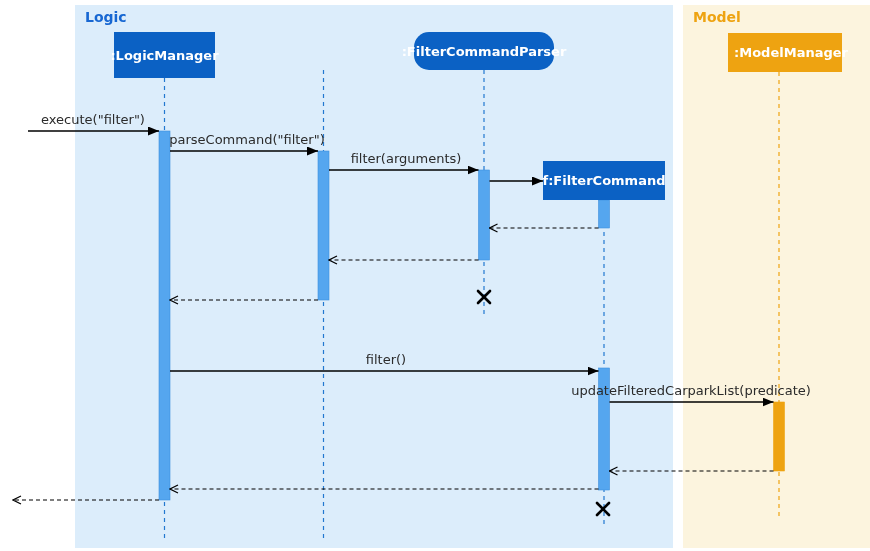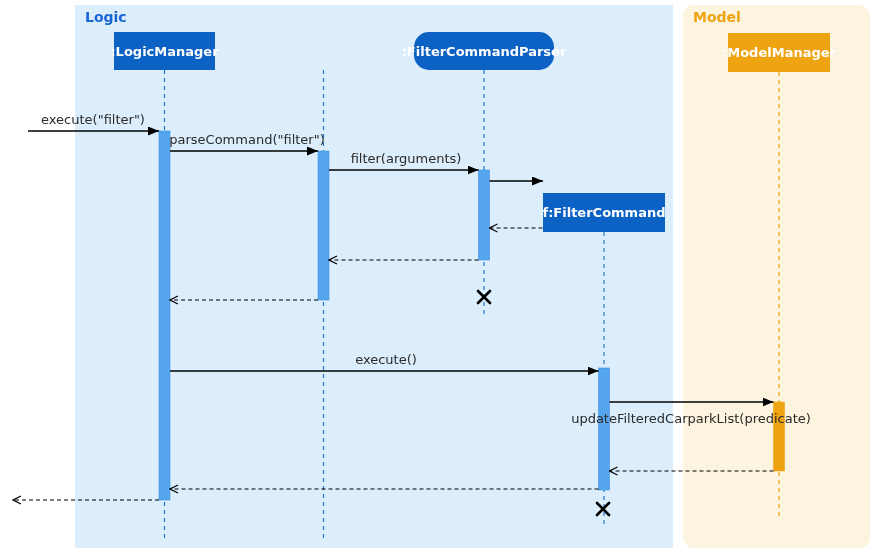--- a/index.html
+++ b/index.html
@@ -2,45 +2,45 @@
 <html style="--logic-frame-bg: #DCEDFB; --model-frame-bg: #FCF4DE; --logic-title: #1767D2; --model-title: #EEA311; --blue-box: #0B61C4; --orange-box: #EEA311; --activation-blue: #55A6EF; --activation-edge: #3E8FDC; --activation-orange: #EEA311; --lifeline-blue: #2278D0; --lifeline-orange: #EEA311; --message-text: #2B2B2B; --arrow: #000000;"><head>
 <meta charset="utf-8">
 <style>
   html,body{margin:0;padding:0;background:#fff;}
   .canvas{
     position:relative;width:870px;height:551px;background:#fff;overflow:hidden;
     font-family:"DejaVu Sans","Liberation Sans",sans-serif;
   }
   .frame{position:absolute;top:5px;height:543px;}
   .frame-logic{left:75px;width:598px;background:var(--logic-frame-bg);}
-  .frame-model{left:683px;width:187px;background:var(--model-frame-bg);border-radius:11px;}
+  .frame-model{left:683px;width:187px;background:var(--model-frame-bg);}
   .frame-title{position:absolute;top:4px;left:10px;font-weight:bold;font-size:14px;}
   .frame-logic .frame-title{color:var(--logic-title);}
   .frame-model .frame-title{color:var(--model-title);}
   .pbox{
     position:absolute;display:flex;align-items:center;justify-content:center;
     color:#fff;font-weight:bold;font-size:13px;white-space:nowrap;
   }
   .pbox-blue{background:var(--blue-box);}
   .pbox-orange{background:var(--orange-box);}
-  .pbox-lm{left:114px;top:32px;width:101px;height:38px;}
+  .pbox-lm{left:114px;top:32px;width:101px;height:46px;}
   .pbox-cfp{left:254px;top:32px;width:139px;height:38px;}
   .pbox-fcp{left:414px;top:32px;width:140px;height:38px;border-radius:15px;}
-  .pbox-fc{left:543px;top:161px;width:122px;height:39px;margin-top:32px;}
-  .pbox-mm{left:728px;top:33px;width:102px;height:39px;}
+  .pbox-fc{left:543px;top:161px;width:122px;height:39px;}
+  .pbox-mm{left:728px;top:33px;width:102px;height:39px;padding-left:12px;}
   .overlay{position:absolute;left:0;top:0;pointer-events:none;}
   .msg-label{
     position:absolute;transform:translateX(-50%);white-space:nowrap;
     font-size:13px;color:var(--message-text);
   }
   .lbl-execute-filter{left:93px;top:112px;}
   .lbl-parsecommand{left:247px;top:132px;}
   .lbl-parse-args{left:406px;top:151px;}
   .lbl-execute{left:386px;top:352px;}
-  .lbl-update-list{left:691px;top:383px;margin-top:28px;}
+  .lbl-update-list{left:691px;top:383px;}
   .lifeline{fill:none;stroke-width:1.2;stroke-dasharray:4 4;}
   .lifeline-blue{stroke:var(--lifeline-blue);}
   .lifeline-orange{stroke:var(--lifeline-orange);}
   .act{stroke-width:0.6;}
   .act-blue{fill:var(--activation-blue);stroke:var(--activation-edge);}
   .act-orange{fill:var(--activation-orange);stroke:var(--orange-box);}
   .msg{stroke:var(--arrow);stroke-width:1.3;fill:none;}
   .ret{stroke:var(--arrow);stroke-width:1.2;fill:none;stroke-dasharray:4 3;}
   .destroy{stroke:var(--arrow);stroke-width:2.6;stroke-linecap:round;}
 </style>
@@ -112,16 +112,16 @@
   <div class="pbox pbox-blue pbox-fc">
       <span>f:FilterCommand</span>
     </div>
   <div class="pbox pbox-orange pbox-mm">
       <span>:ModelManager</span>
     </div>
 
   <div class="msg-label lbl-execute-filter">execute("filter")</div>
   <div class="msg-label lbl-parsecommand">parseCommand("filter")</div>
   <div class="msg-label lbl-parse-args">filter(arguments)</div>
-  <div class="msg-label lbl-execute">execute()</div>
+  <div class="msg-label lbl-execute">filter()</div>
   <div class="msg-label lbl-update-list">updateFilteredCarparkList(predicate)</div>
 
 </div>
 
 </body></html>

